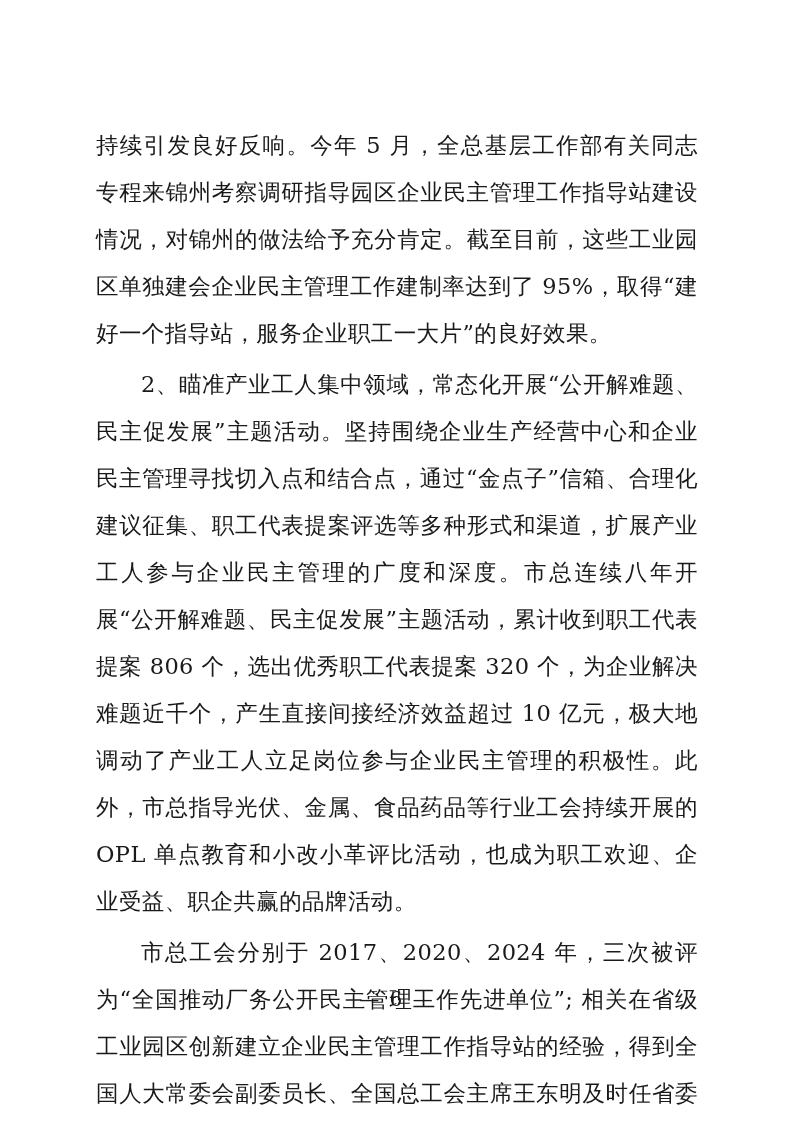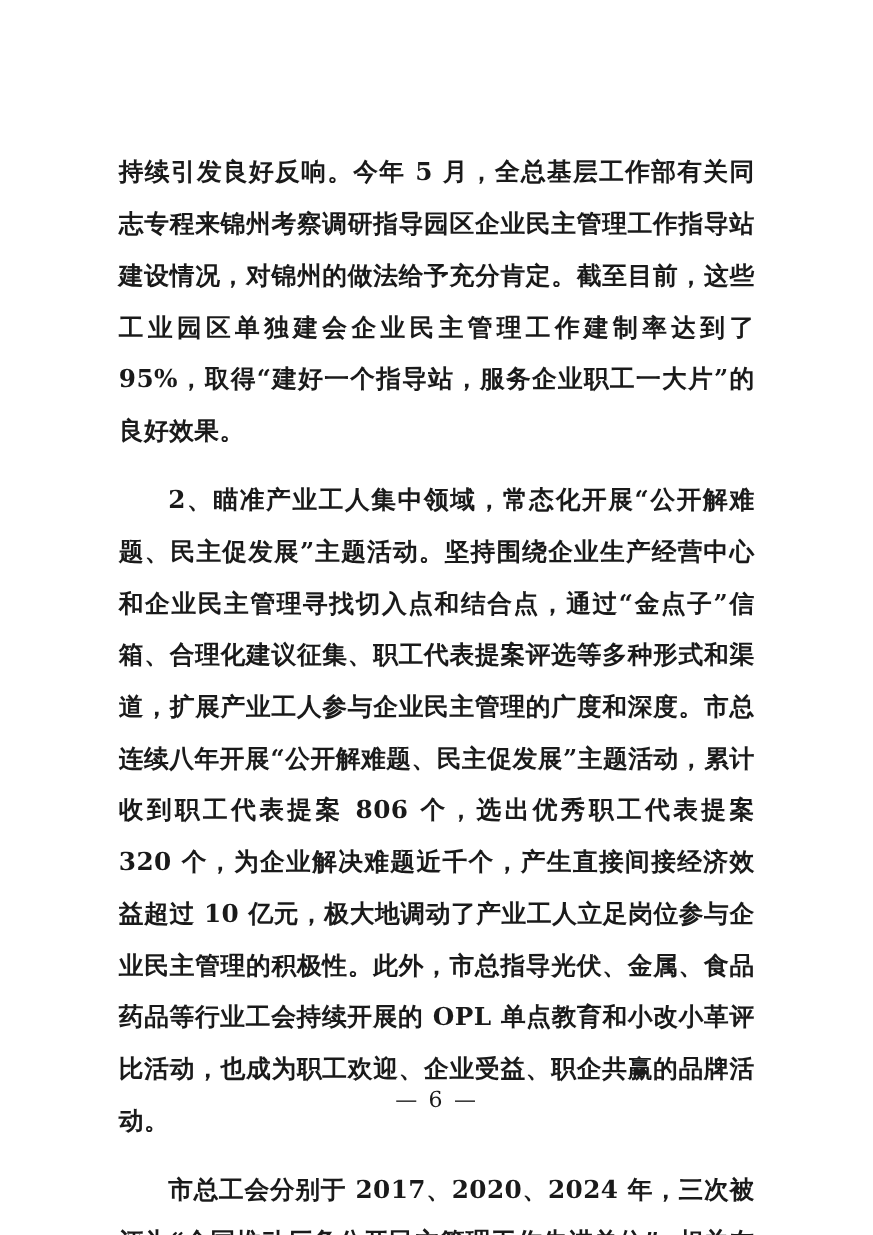--- a/index.html
+++ b/index.html
@@ -25,23 +25,22 @@
     background: #ffffff;
   }
   .body-text {
     font-size: 22.5px;
     line-height: 47px;
     text-align: justify;
     text-justify: inter-ideograph;
     letter-spacing: 0.4px;
   }
   .para {
-    margin: 16px;
+    margin: 4px;
     text-indent: 0;
-    font-weight: bold;
   }
   .para.indent {
     text-indent: 2em;
   }
   .footer {
     position: absolute;
     left: 0;
     right: 0;
     bottom: 112px;
     text-align: center;

